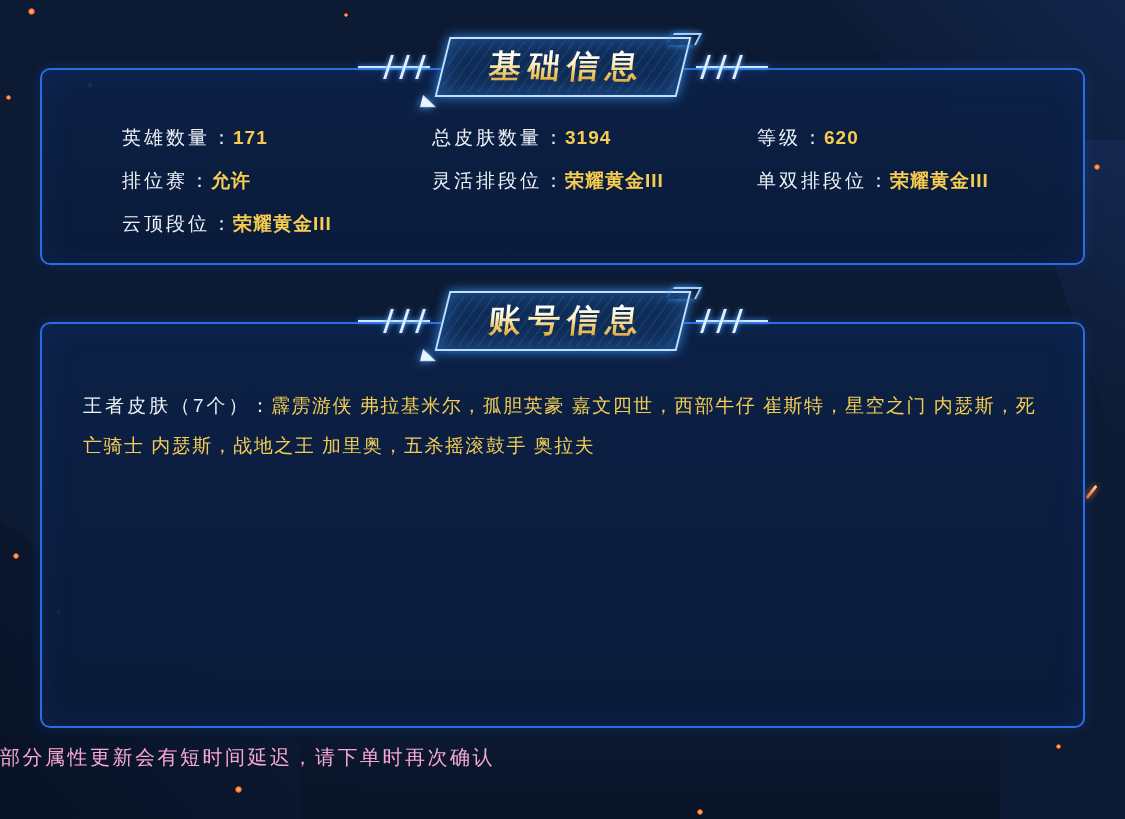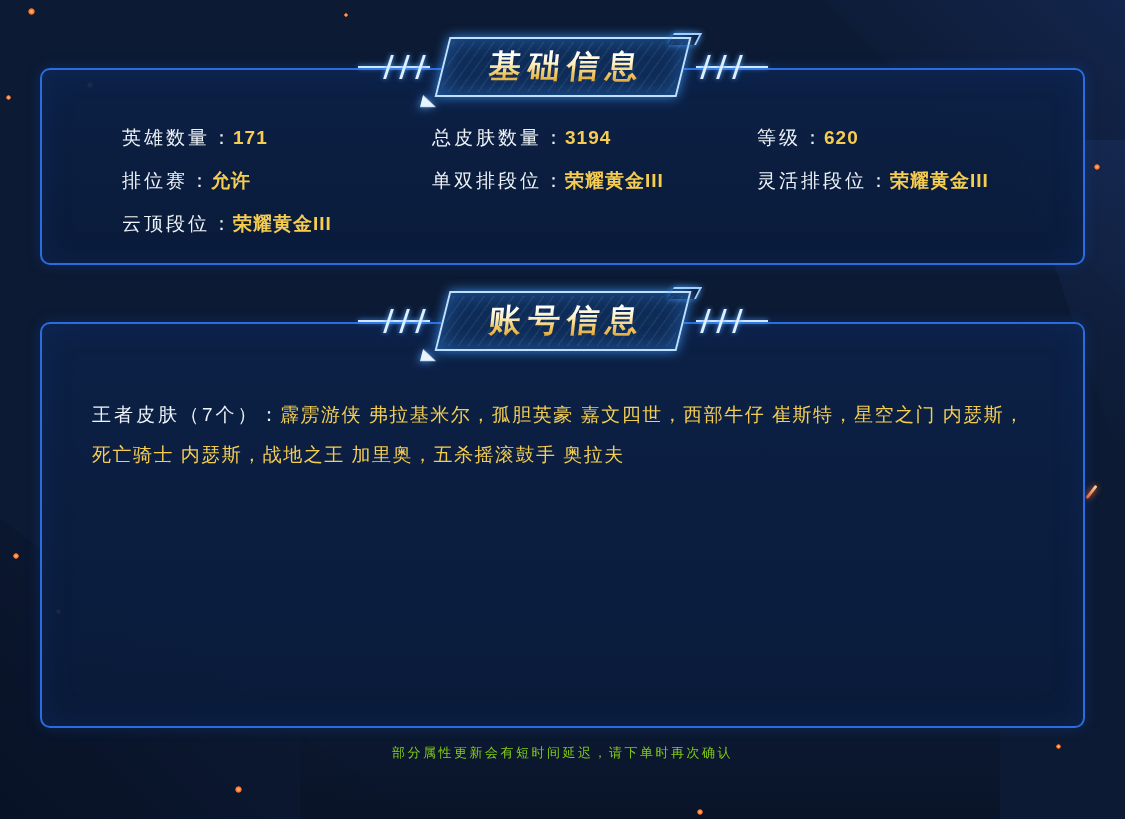--- a/index.html
+++ b/index.html
@@ -69,27 +69,27 @@
   
   .basic-grid{padding:55px 18px 0 80px;display:grid;
     grid-template-columns:310px 325px 1fr;row-gap:17px;
     font-size:19px;}
   .field{white-space:nowrap;}
   .field .lbl{color:#eef3f8;letter-spacing:3px;}
   .field .sep{color:#eef3f8;padding:0 2px;}
   .field .val{color:#f6cd4f;font-weight:bold;letter-spacing:1px;}
   
   .account-body{padding:58px 36px 0 37px;font-size:19px;line-height:40px;letter-spacing:1.5px;}
-  .skin-group{margin:13px;}
+  .skin-group{margin:4px;}
   .skin-group .lbl{color:#eef3f8;letter-spacing:3px;}
   .skin-group .sep{color:#eef3f8;}
   .skin-group .skins{color:#f3cd52;}
   
-  .footer-note{position:absolute;top:744px;left:0;width:100%;text-align:center;
-    color:#84cc16;font-size:13px;letter-spacing:2.5px;}
+  .footer-note{position:absolute;top:744px;left:0;width:100%;text-align:left;
+    color:#f9a8d4;font-size:20px;letter-spacing:2.5px;}
 </style>
 </head>
 <body>
 
 <div class="bg-shape bg-tr"></div>
 <div class="bg-shape bg-right-band"></div>
 <div class="bg-shape bg-bl"></div>
 <div class="bg-shape bg-b"></div>
 <div class="spark" style="left:28px;top:8px;width:7px;height:7px;"></div>
 <div class="spark" style="left:87px;top:82px;width:6px;height:6px;"></div>
@@ -111,24 +111,24 @@
     <div class="field">
       <span class="lbl">总皮肤数量</span><span class="sep">：</span><span class="val">3194</span>
     </div>
     <div class="field">
       <span class="lbl">等级</span><span class="sep">：</span><span class="val">620</span>
     </div>
     <div class="field">
       <span class="lbl">排位赛</span><span class="sep">：</span><span class="val">允许</span>
     </div>
     <div class="field">
-      <span class="lbl">单双排段位</span><span class="sep">：</span><span class="val">荣耀黄金III</span>
+      <span class="lbl">灵活排段位</span><span class="sep">：</span><span class="val">荣耀黄金III</span>
     </div>
     <div class="field">
-      <span class="lbl">灵活排段位</span><span class="sep">：</span><span class="val">荣耀黄金III</span>
+      <span class="lbl">单双排段位</span><span class="sep">：</span><span class="val">荣耀黄金III</span>
     </div>
     <div class="field">
       <span class="lbl">云顶段位</span><span class="sep">：</span><span class="val">荣耀黄金III</span>
     </div>
   </div>
 </section>
 
 <div class="banner-wrap banner-basic">
   <div class="side-deco left">
     <div class="hline"></div>

